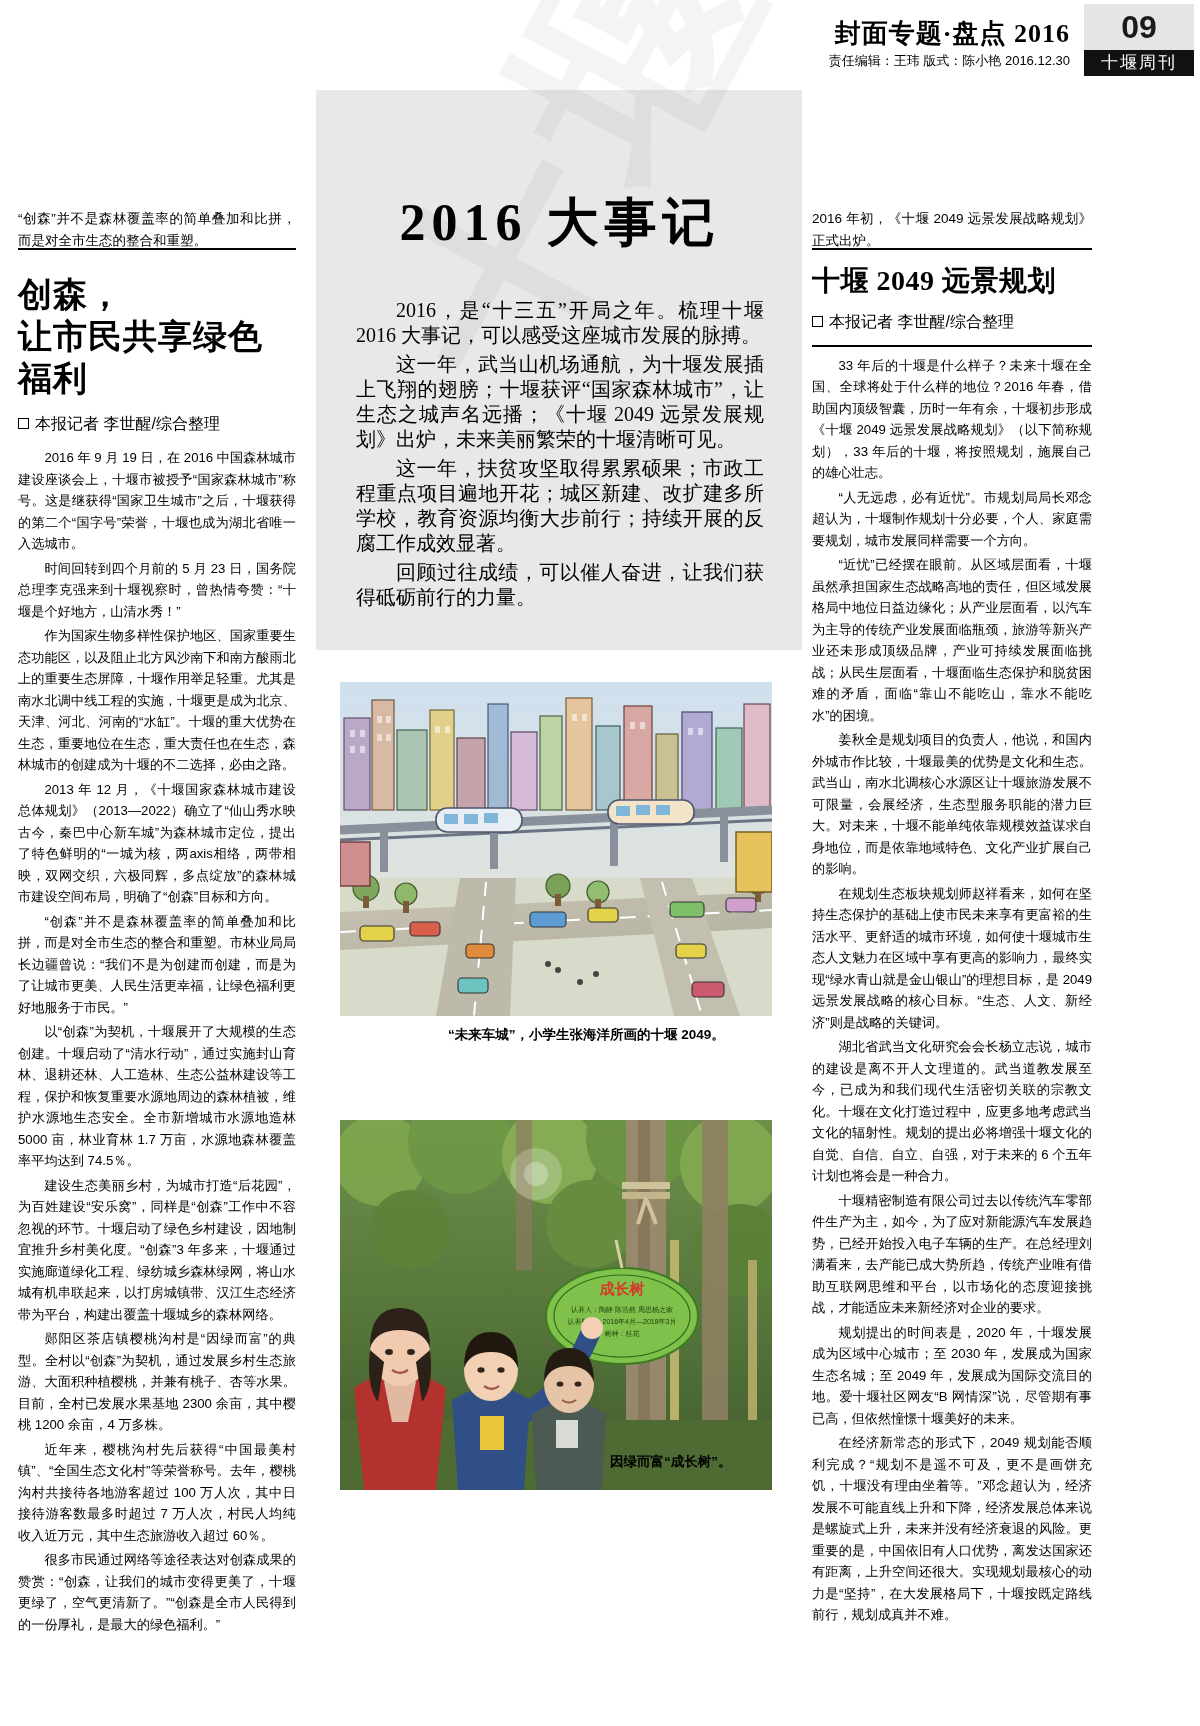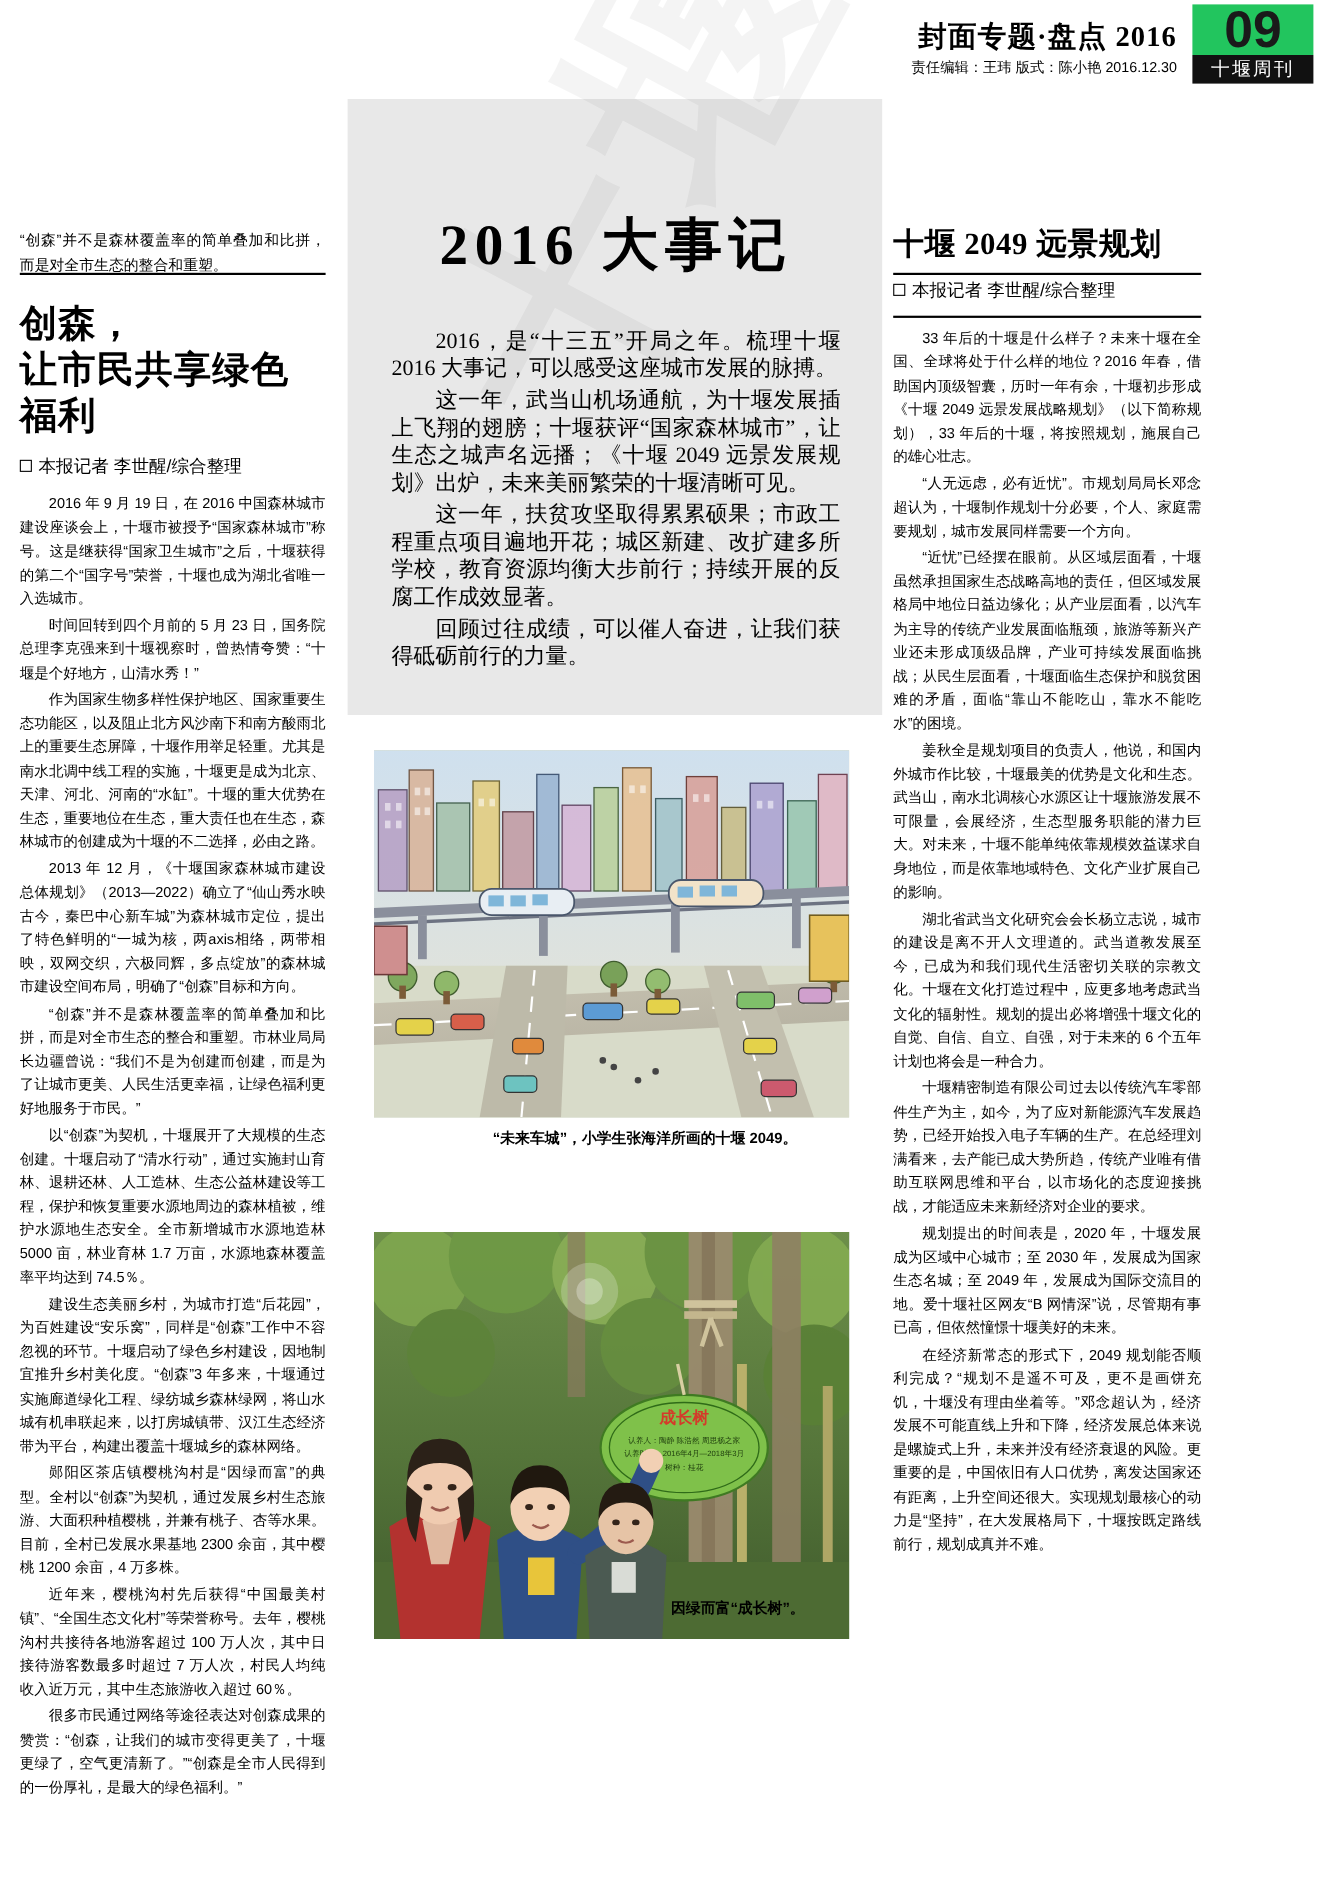--- a/index.html
+++ b/index.html
@@ -41,23 +41,23 @@
     white-space: nowrap;
     font-family: "Liberation Sans", sans-serif;
   }
   .mast-pagebox {
     position: absolute;
     right: 6px;
     top: 4px;
     width: 110px;
   }
   .mast-pagenum {
-    background: #22c55e;
+    background: #e5e5e5;
     color: #1a1a1a;
-    font-size: 47px;
+    font-size: 32px;
     font-weight: bold;
     text-align: center;
     line-height: 46px;
     height: 46px;
     font-family: "Liberation Sans", sans-serif;
   }
   .mast-weekly {
     background: #111;
     color: #fff;
     font-size: 17px;
@@ -488,26 +488,28 @@
         <path d="M222 280 q7 5 14 0" stroke="#9c5a4e" stroke-width="2" fill="none"></path>
       </g>
 
       <circle cx="196" cy="54" r="26" fill="#ffffff" opacity="0.22"></circle>
       <circle cx="196" cy="54" r="12" fill="#ffffff" opacity="0.3"></circle>
     </svg>
   </div>
   <div class="caption cap2">因绿而富“成长树”。</div>
 
   <div class="col-right">
+    <p class="kicker">2016 年初，《十堰 2049 远景发展战略规划》正式出炉。</p>
     <div class="headline-r">十堰 2049 远景规划</div>
     <div class="byline"><span class="sq"></span><span>本报记者  李世醒/综合整理</span></div>
     <div class="r-subrule"></div>
     <p class="body-p">33 年后的十堰是什么样子？未来十堰在全国、全球将处于什么样的地位？2016 年春，借助国内顶级智囊，历时一年有余，十堰初步形成《十堰 2049 远景发展战略规划》（以下简称规划），33 年后的十堰，将按照规划，施展自己的雄心壮志。</p>
     <p class="body-p">“人无远虑，必有近忧”。市规划局局长邓念超认为，十堰制作规划十分必要，个人、家庭需要规划，城市发展同样需要一个方向。</p>
     <p class="body-p">“近忧”已经摆在眼前。从区域层面看，十堰虽然承担国家生态战略高地的责任，但区域发展格局中地位日益边缘化；从产业层面看，以汽车为主导的传统产业发展面临瓶颈，旅游等新兴产业还未形成顶级品牌，产业可持续发展面临挑战；从民生层面看，十堰面临生态保护和脱贫困难的矛盾，面临“靠山不能吃山，靠水不能吃水”的困境。</p>
     <p class="body-p">姜秋全是规划项目的负责人，他说，和国内外城市作比较，十堰最美的优势是文化和生态。武当山，南水北调核心水源区让十堰旅游发展不可限量，会展经济，生态型服务职能的潜力巨大。对未来，十堰不能单纯依靠规模效益谋求自身地位，而是依靠地域特色、文化产业扩展自己的影响。</p>
+    <p class="body-p">在规划生态板块规划师赵祥看来，如何在坚持生态保护的基础上使市民未来享有更富裕的生活水平、更舒适的城市环境，如何使十堰城市生态人文魅力在区域中享有更高的影响力，最终实现“绿水青山就是金山银山”的理想目标，是 2049 远景发展战略的核心目标。“生态、人文、新经济”则是战略的关键词。</p>
     <p class="body-p">湖北省武当文化研究会会长杨立志说，城市的建设是离不开人文理道的。武当道教发展至今，已成为和我们现代生活密切关联的宗教文化。十堰在文化打造过程中，应更多地考虑武当文化的辐射性。规划的提出必将增强十堰文化的自觉、自信、自立、自强，对于未来的 6 个五年计划也将会是一种合力。</p>
     <p class="body-p">十堰精密制造有限公司过去以传统汽车零部件生产为主，如今，为了应对新能源汽车发展趋势，已经开始投入电子车辆的生产。在总经理刘满看来，去产能已成大势所趋，传统产业唯有借助互联网思维和平台，以市场化的态度迎接挑战，才能适应未来新经济对企业的要求。</p>
     <p class="body-p">规划提出的时间表是，2020 年，十堰发展成为区域中心城市；至 2030 年，发展成为国家生态名城；至 2049 年，发展成为国际交流目的地。爱十堰社区网友“B 网情深”说，尽管期有事已高，但依然憧憬十堰美好的未来。</p>
     <p class="body-p">在经济新常态的形式下，2049 规划能否顺利完成？“规划不是遥不可及，更不是画饼充饥，十堰没有理由坐着等。”邓念超认为，经济发展不可能直线上升和下降，经济发展总体来说是螺旋式上升，未来并没有经济衰退的风险。更重要的是，中国依旧有人口优势，离发达国家还有距离，上升空间还很大。实现规划最核心的动力是“坚持”，在大发展格局下，十堰按既定路线前行，规划成真并不难。</p>
   </div>
 
 </div>
 
 </body></html>

